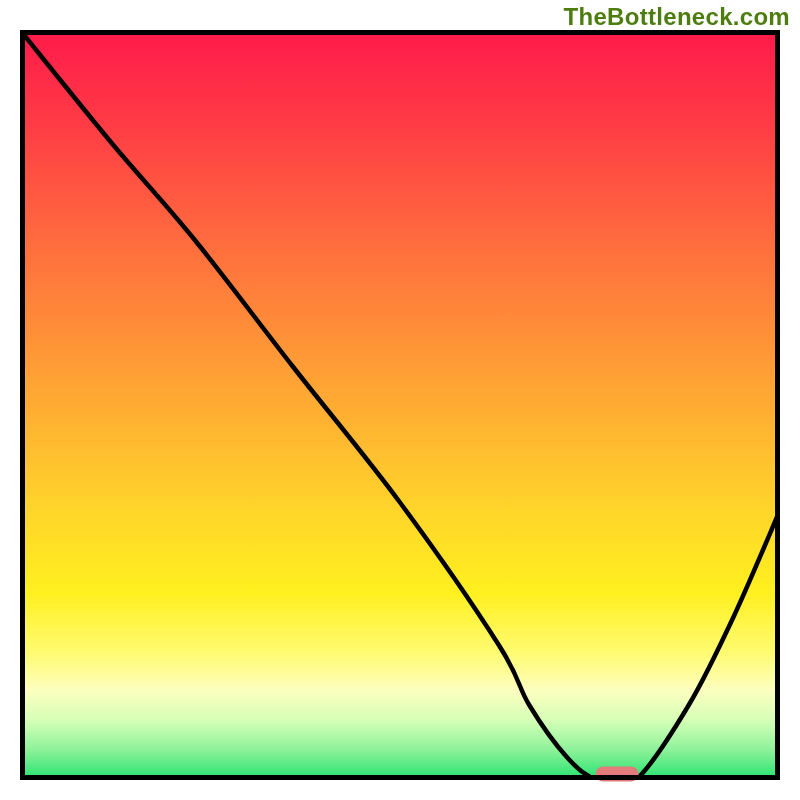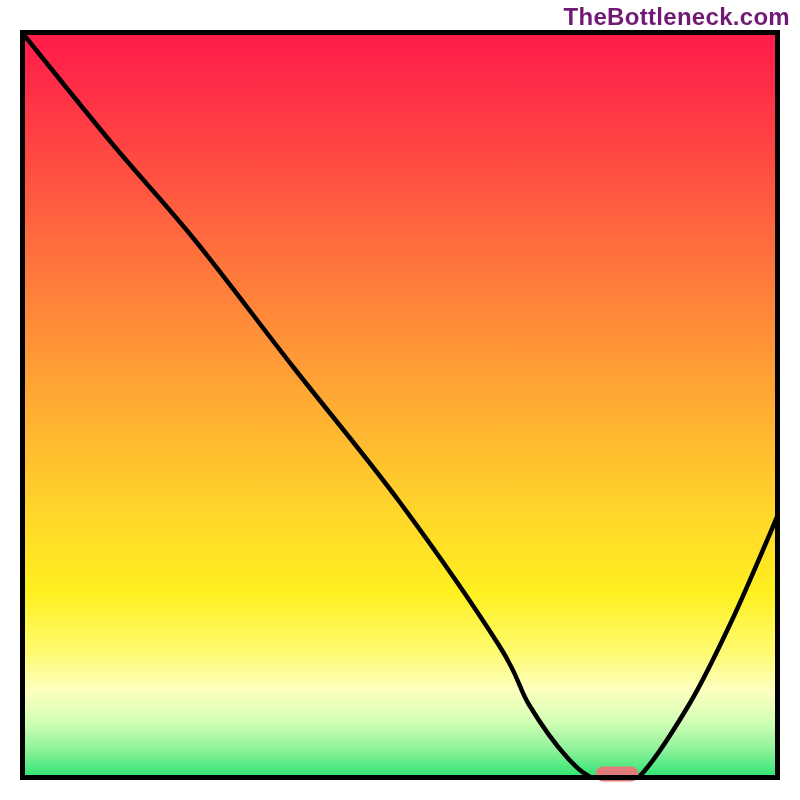--- a/index.html
+++ b/index.html
@@ -15,21 +15,21 @@
     width: 800px;
     height: 800px;
   }
   .watermark {
     position: absolute;
     top: 3px;
     right: 10px;
     font-family: Arial, Helvetica, sans-serif;
     font-size: 24px;
     font-weight: 600;
-    color: #701a75;
+    color: #4d7c0f;
     letter-spacing: 0.3px;
     z-index: 4;
   }
   .plot-area {
     position: absolute;
     left: 20px;
     top: 30px;
     width: 760px;
     height: 750px;
     background: linear-gradient(to bottom,

